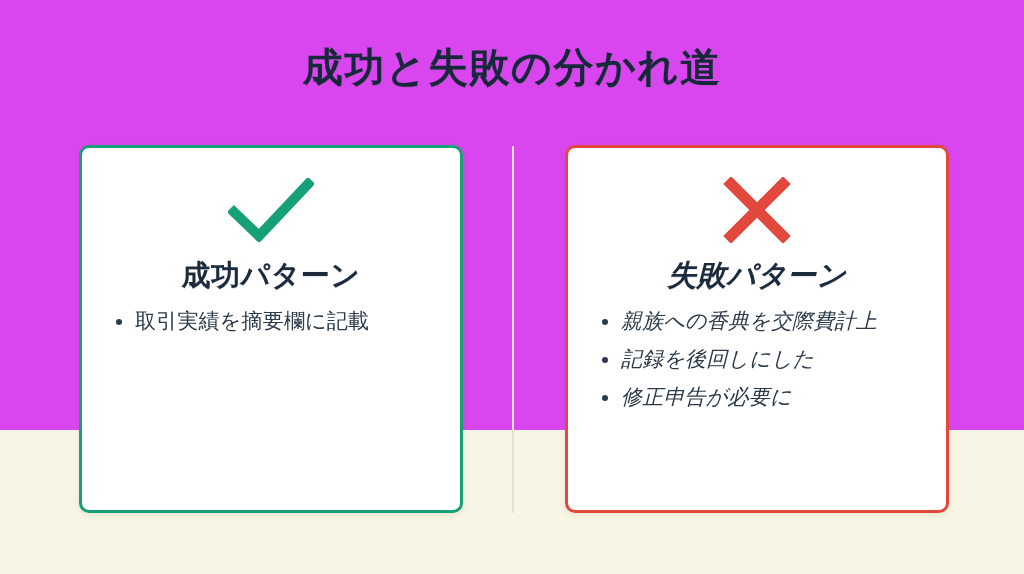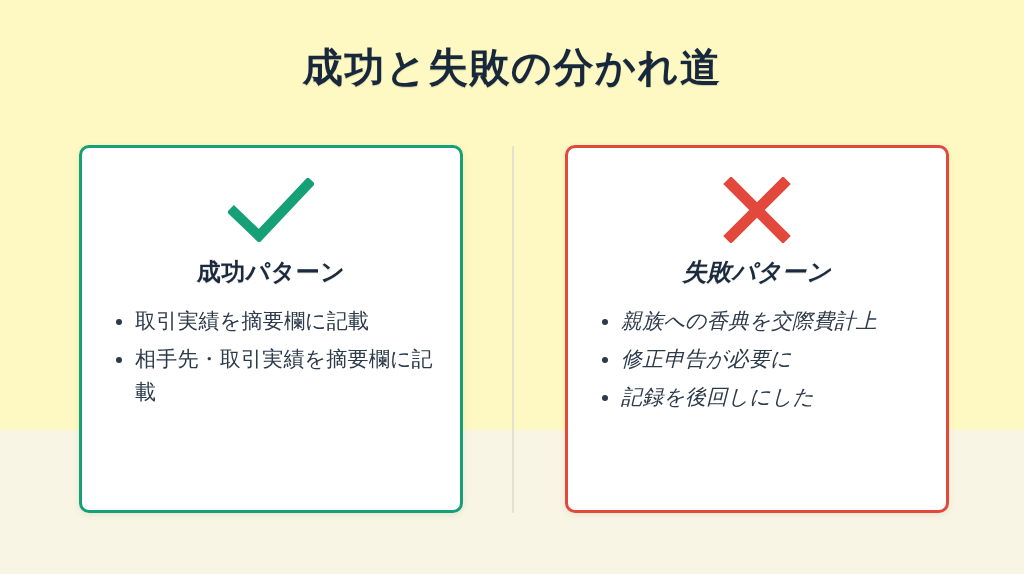--- a/index.html
+++ b/index.html
@@ -11,21 +11,21 @@
     height: 574px;
     background: #f8f5e4;
     font-family: "DejaVu Sans", "Liberation Sans", sans-serif;
     overflow: hidden;
     position: relative;
   }
   .slide {
     position: relative;
     width: 1024px;
     height: 430px;
-    background: #fef9c3;
+    background: #d946ef;
   }
 
   
   .slide-title {
     position: absolute;
     left: 0;
     top: 45px;
     width: 1024px;
     text-align: center;
     font-size: 40px;
@@ -83,21 +83,21 @@
   .card-icon svg {
     display: block;
   }
 
   .card-heading {
     position: absolute;
     left: 0;
     top: 108px;
     width: 100%;
     text-align: center;
-    font-size: 24px;
+    font-size: 29px;
     font-weight: 700;
     color: #1b2a3c;
     letter-spacing: 0.5px;
     text-shadow: 0 1px 0.5px rgba(140,140,140,0.22);
     white-space: nowrap;
   }
 
   .card-list {
     position: absolute;
     left: 0;
@@ -147,43 +147,39 @@
       <svg width="86" height="64" viewBox="0 0 86 64" aria-hidden="true">
         <path d="M6 34 L31 58 L80 6" fill="none" stroke="#16a077" stroke-width="10" stroke-linecap="square" stroke-linejoin="miter"></path>
       </svg>
     </div>
     <div class="card-heading">成功パターン</div>
     <ul class="card-list">
       <li>
         <span class="bullet-dot"></span>
         <span class="bullet-text">取引実績を摘要欄に記載</span>
       </li>
-      <li>
-        <span class="bullet-dot"></span>
-        <span class="bullet-text">相手先・取引実績を摘要欄に記載</span>
-      </li>
     </ul>
   </div>
 
   <div class="card card-failure">
     <div class="card-icon">
       <svg width="72" height="66" viewBox="0 0 72 66" aria-hidden="true">
         <path d="M10 7 L62 59 M62 7 L10 59" fill="none" stroke="#e2483c" stroke-width="11" stroke-linecap="square"></path>
       </svg>
     </div>
     <div class="card-heading">失敗パターン</div>
     <ul class="card-list">
       <li>
         <span class="bullet-dot"></span>
         <span class="bullet-text">親族への香典を交際費計上</span>
       </li>
       <li>
         <span class="bullet-dot"></span>
-        <span class="bullet-text">修正申告が必要に</span>
+        <span class="bullet-text">記録を後回しにした</span>
       </li>
       <li>
         <span class="bullet-dot"></span>
-        <span class="bullet-text">記録を後回しにした</span>
+        <span class="bullet-text">修正申告が必要に</span>
       </li>
     </ul>
   </div>
 
 </div>
 
 </body></html>

